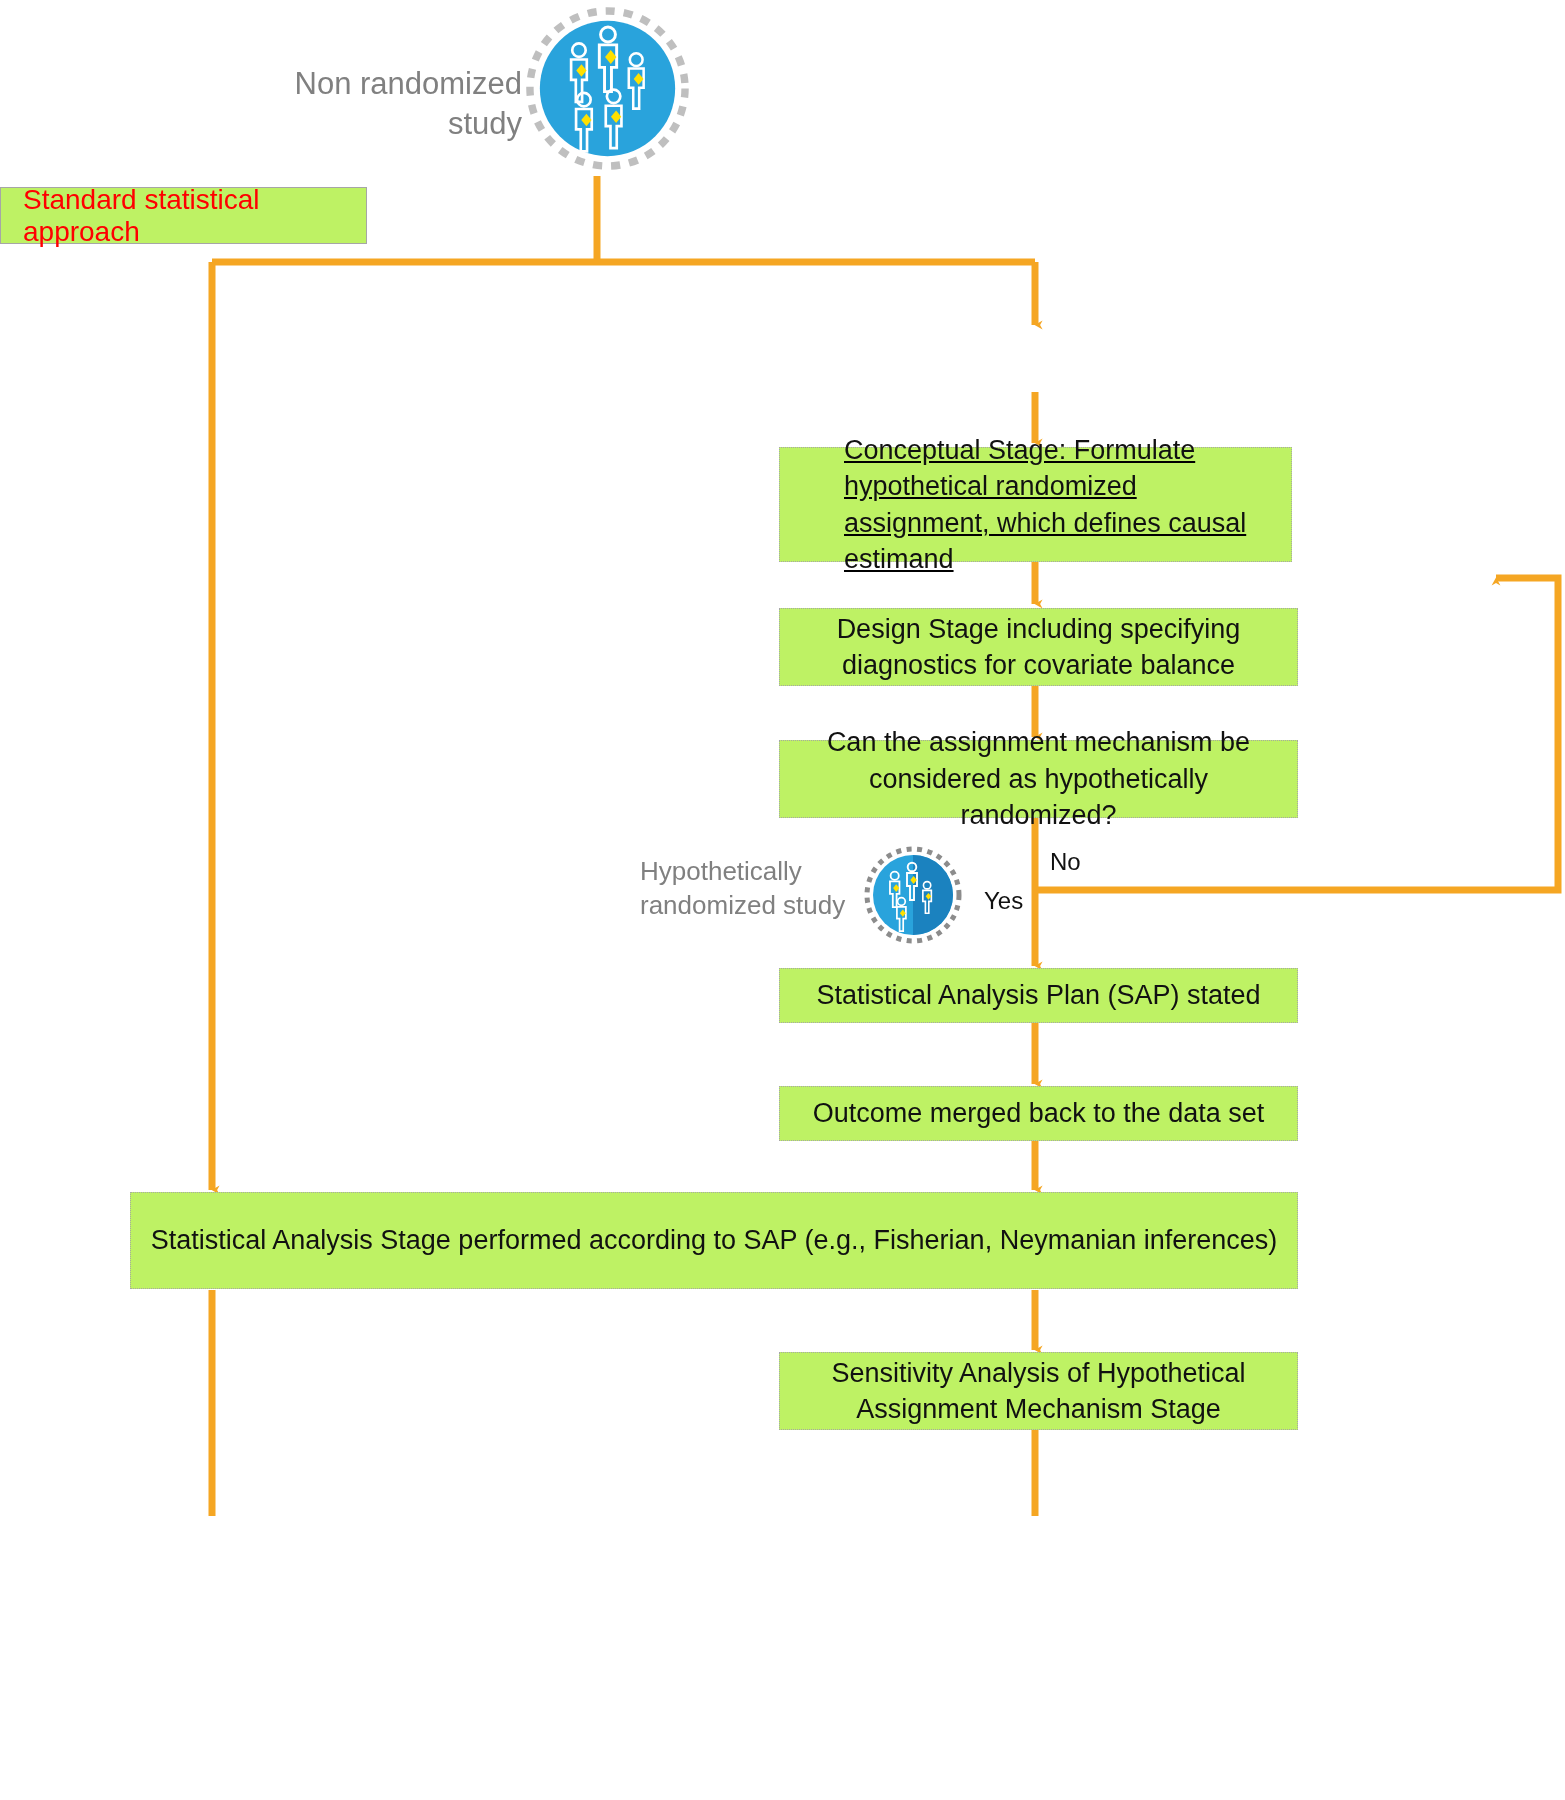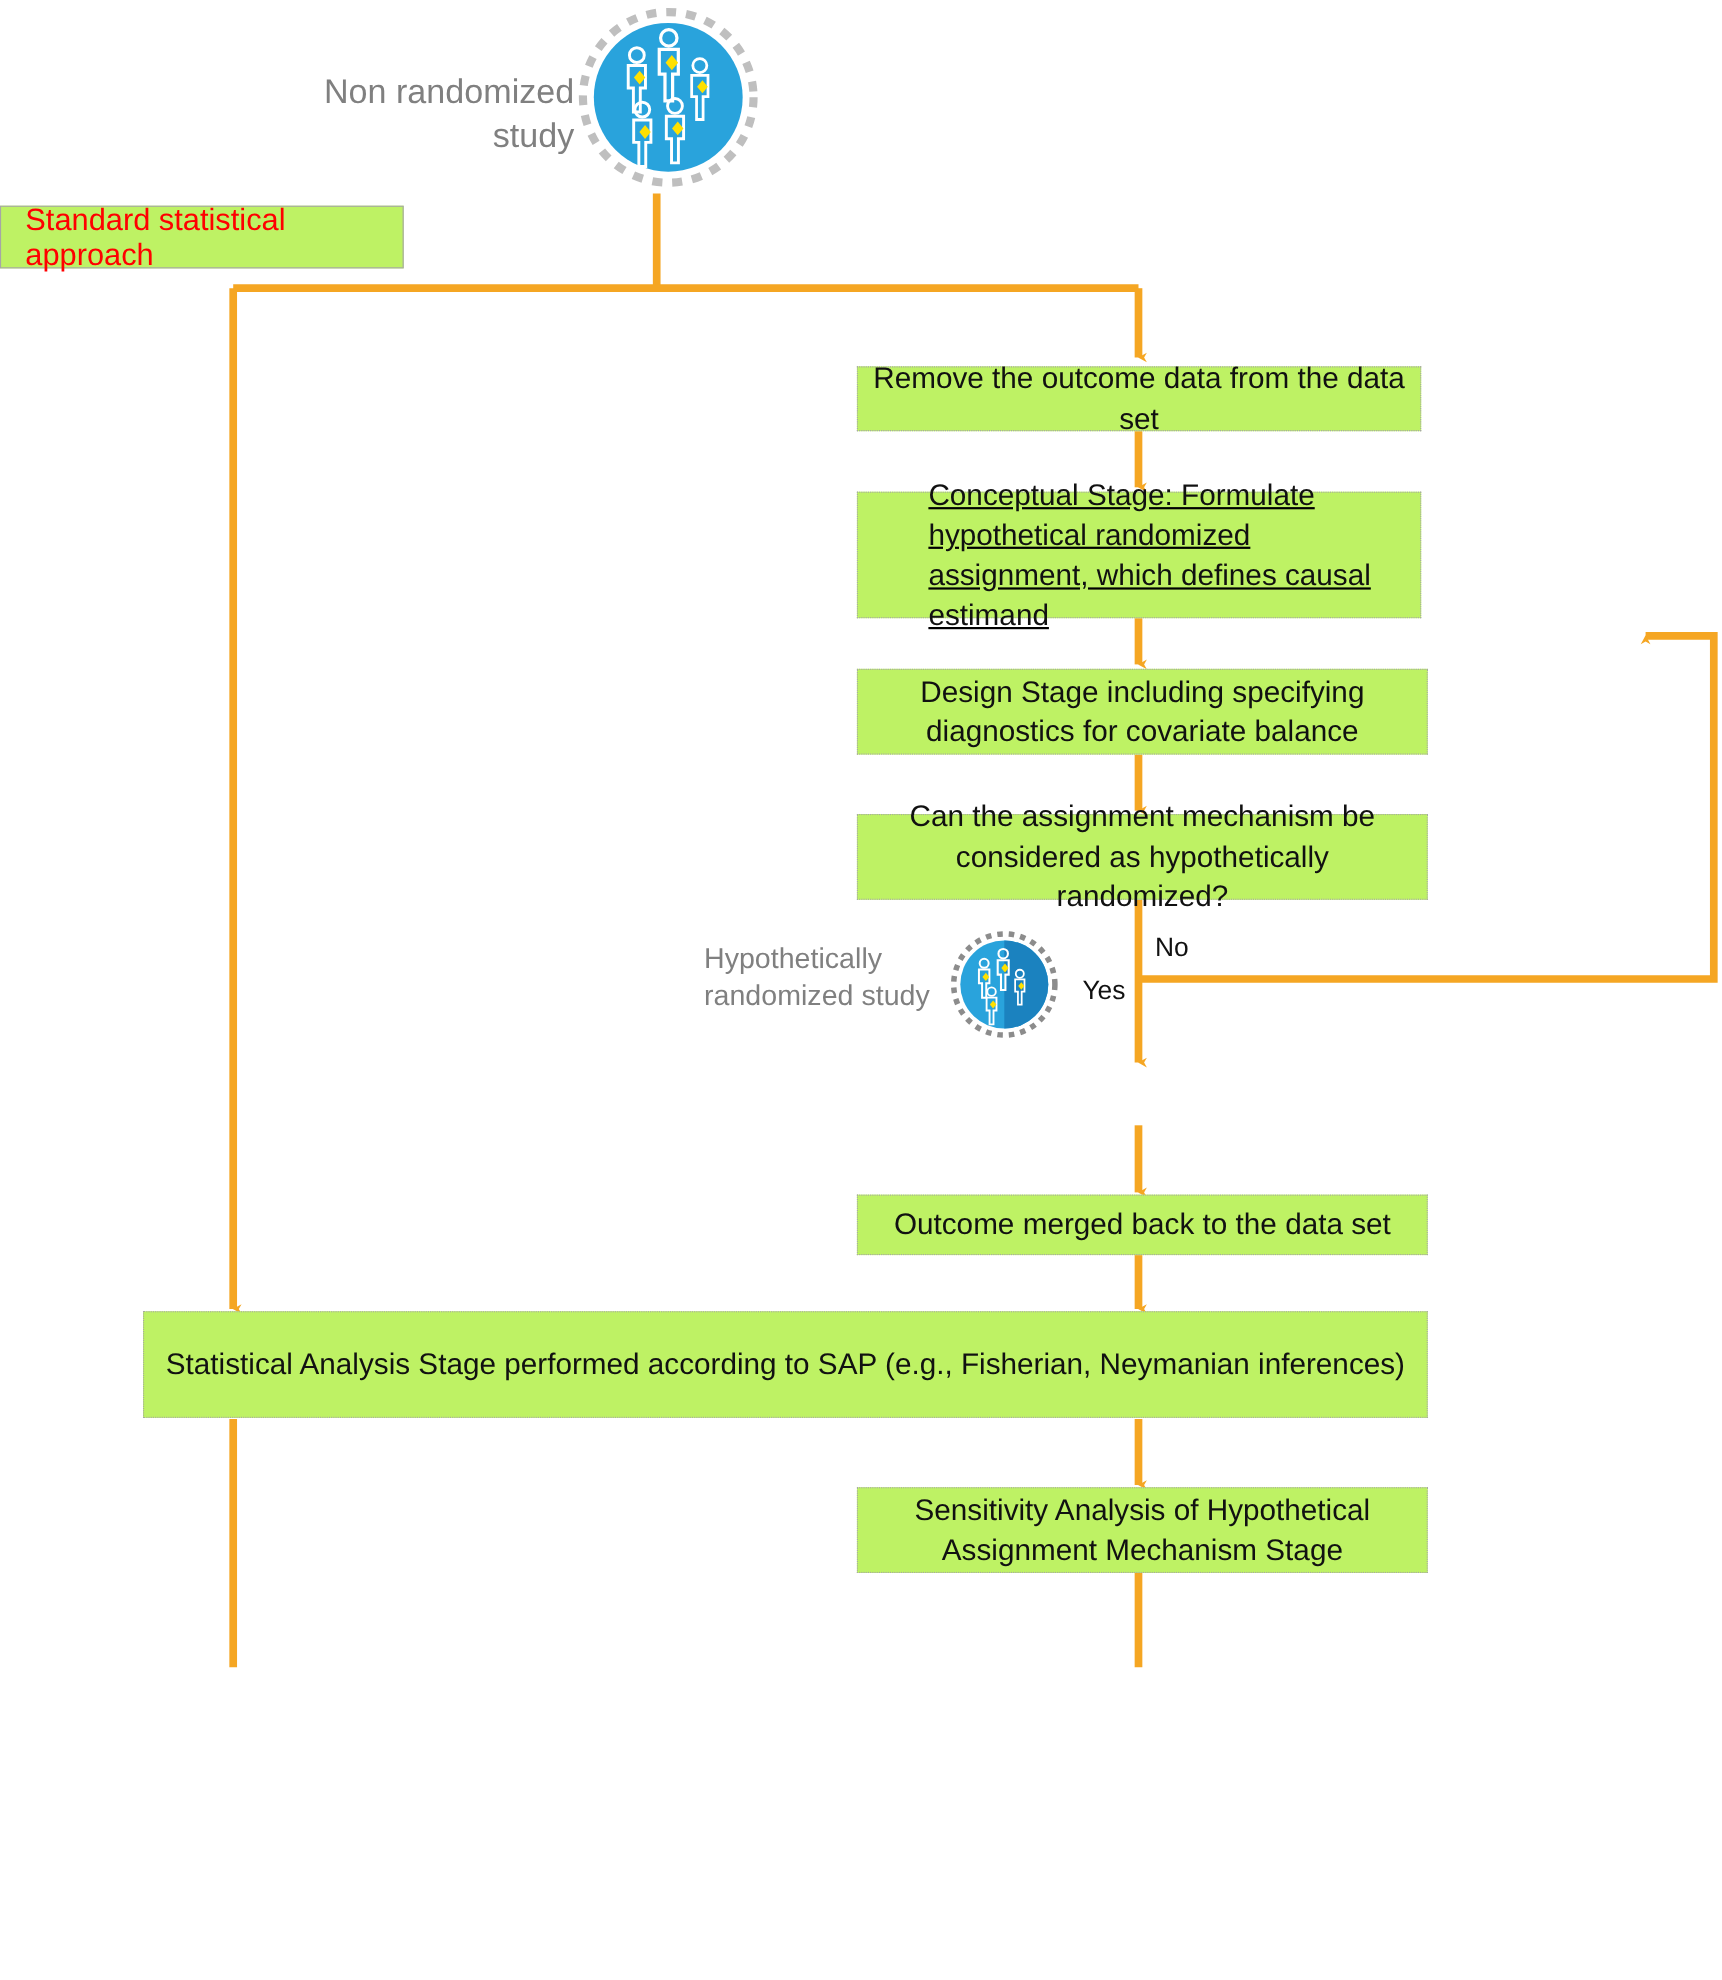--- a/index.html
+++ b/index.html
@@ -158,36 +158,36 @@
     </svg>
   </div>
 
   <div class="caption" style="left:222px; top:64px; width:300px; text-align:right;">Non randomized study</div>
 
   <div class="node solid" style="left:0px; top:187px; width:367px; height:57px;">
     <span class="approach-label red">Standard statistical approach</span>
   </div>
 
 
-  <div class="node dotted" style="left:779px; top:333px; width:513px; height:59px;">
-    <span class="node-label center">Remove the outcome data from the data set</span>
-  </div>
 
   <div class="node dotted" style="left:779px; top:447px; width:513px; height:115px; padding:8px 18px;text-decoration:underline;">
     <span class="node-label lead">Conceptual Stage: Formulate hypothetical randomized assignment, which defines causal estimand</span>
   </div>
 
   <div class="node dotted" style="left:779px; top:608px; width:519px; height:78px; padding:4px 14px;align-items:center;">
     <span class="node-label center">Design Stage including specifying diagnostics for covariate balance</span>
   </div>
 
   <div class="node dotted" style="left:779px; top:740px; width:519px; height:78px; padding:4px 14px;">
     <span class="node-label center">Can the assignment mechanism be considered as hypothetically randomized?</span>
   </div>
 
+  <div class="node dotted" style="left:779px; top:968px; width:519px; height:55px;">
+    <span class="node-label center">Statistical Analysis Plan (SAP) stated</span>
+  </div>
 
   <div class="node dotted" style="left:779px; top:1086px; width:519px; height:55px;">
     <span class="node-label center">Outcome merged back to the data set</span>
   </div>
 
   <div class="node dotted" style="left:130px; top:1192px; width:1168px; height:97px;">
     <span class="node-label center">Statistical Analysis Stage performed according to SAP (e.g., Fisherian, Neymanian inferences)</span>
   </div>
 
   <div class="node dotted" style="left:779px; top:1352px; width:519px; height:78px; padding:4px 14px;">

